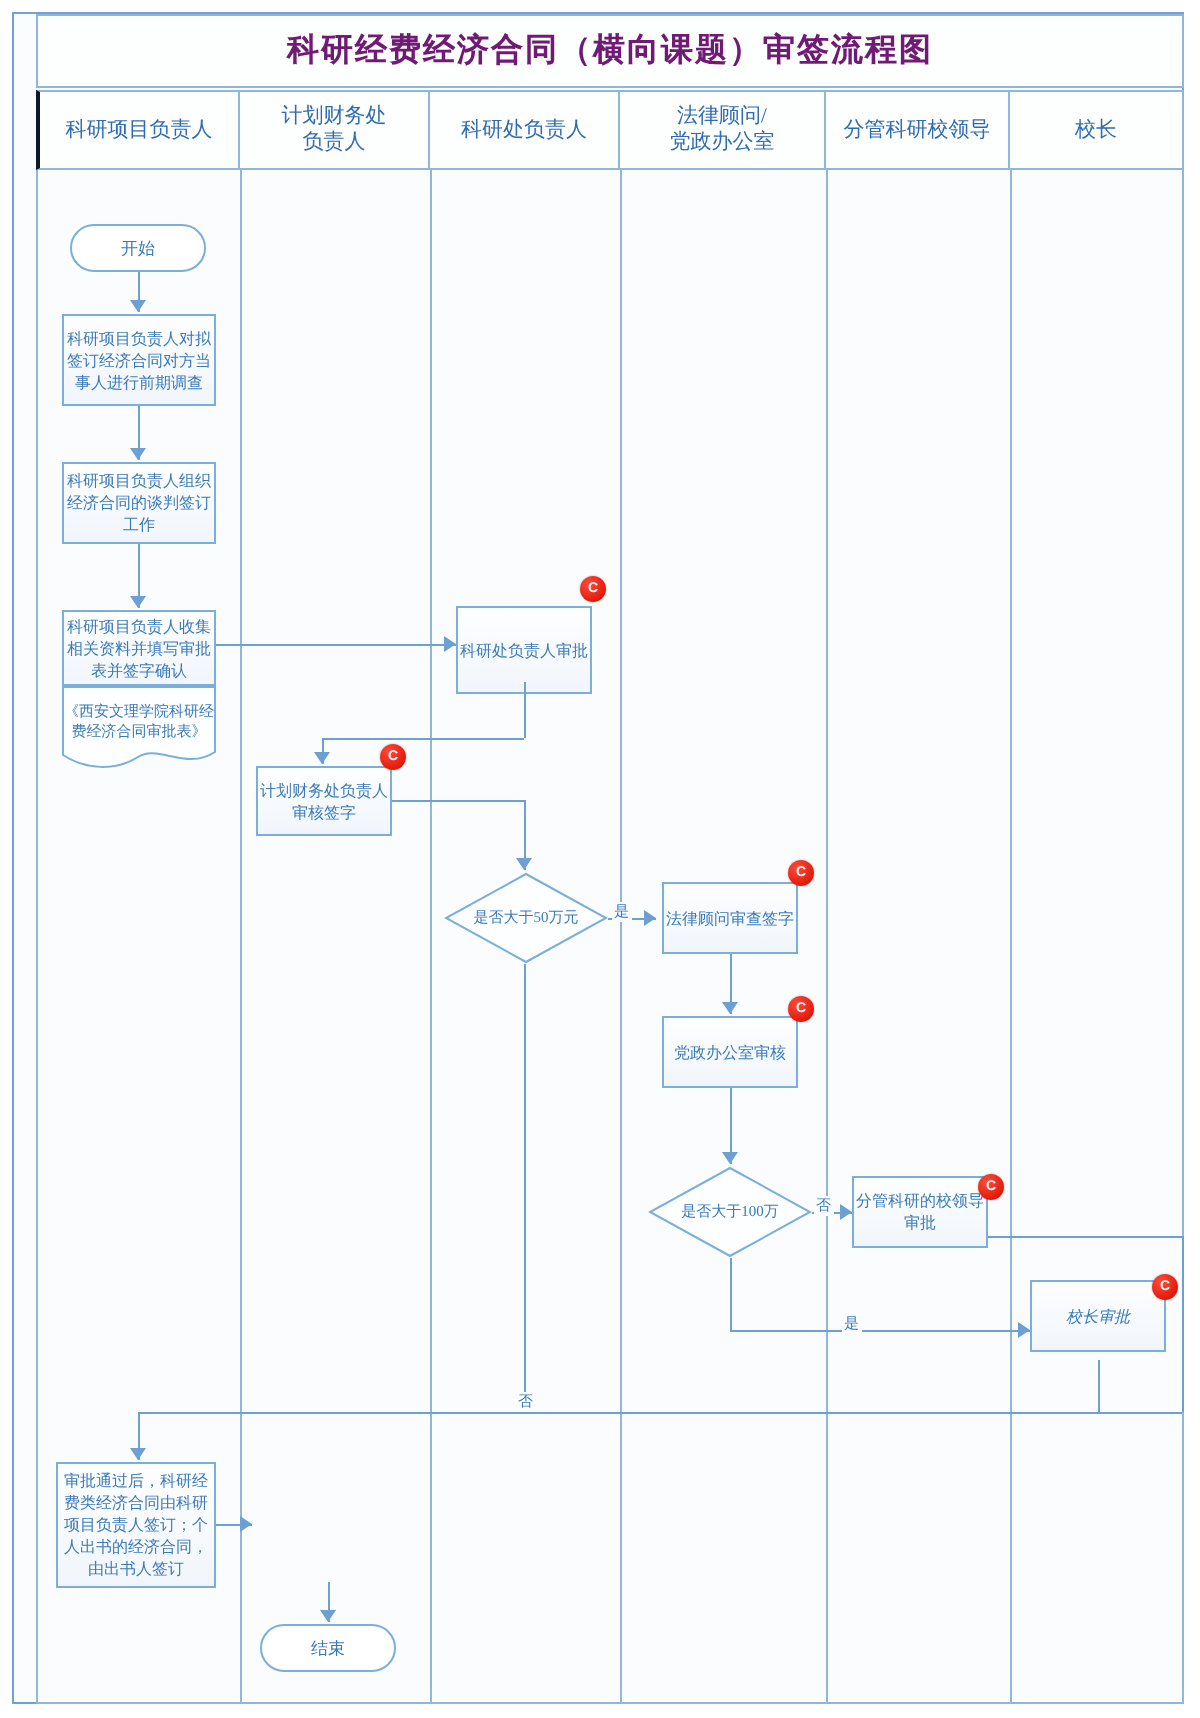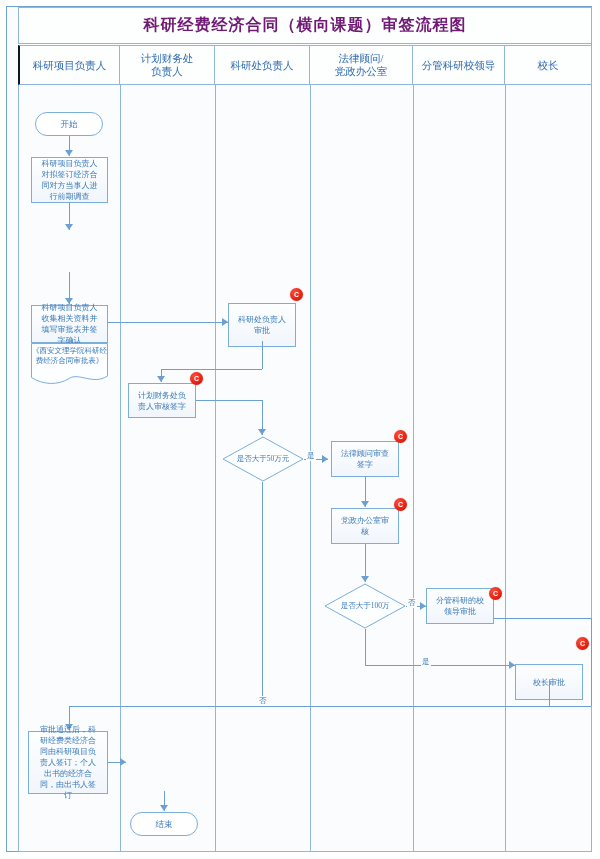--- a/index.html
+++ b/index.html
@@ -74,40 +74,40 @@
   .node{
     position:absolute;
     box-sizing:border-box;
     border:1px solid #7aaedb;
     background:linear-gradient(180deg,#fdfeff 0%,#f1f6fc 100%);
     color:#3a7ab8;
     display:flex;align-items:center;justify-content:center;
     text-align:center;
     font-size:8px;
     line-height:11px;
-    padding:2px 8px;
+    padding:2px 0;
     font-family:"Liberation Serif","DejaVu Serif",serif;
   }
   .node.terminator{
     border-radius:999px;
     background:#ffffff;
     font-size:8.5px;
   }
   .node.proc{ }
 
   
   .doc{
     position:absolute;
     box-sizing:border-box;
   }
   .doc .doc-svg{position:absolute;left:0;top:0;}
   .doc .doc-label{
     position:absolute;left:0;top:0;width:100%;height:100%;
     display:flex;align-items:flex-start;justify-content:center;
-    padding-top:3px;
+    padding-top:8px;
     box-sizing:border-box;
     color:#3a7ab8;font-size:7.5px;line-height:10px;text-align:center;
     font-family:"Liberation Serif","DejaVu Serif",serif;
   }
 
   
   .dec{
     position:absolute;
     box-sizing:border-box;
   }
@@ -196,20 +196,23 @@
 
   <div class="ln lnv" style="left:69px;top:136px;height:20px;"></div>
   <div class="arw down" style="left:65px;top:150px;"></div>
 
   <div class="node proc" style="left:31px;top:157px;width:77px;height:46px;">
     <span>科研项目负责人对拟签订经济合同对方当事人进行前期调查</span>
   </div>
   <div class="ln lnv" style="left:69px;top:203px;height:27px;"></div>
   <div class="arw down" style="left:65px;top:224px;"></div>
 
+  <div class="node proc" style="left:31px;top:231px;width:77px;height:41px;">
+    <span>科研项目负责人组织经济合同的谈判签订工作</span>
+  </div>
   <div class="ln lnv" style="left:69px;top:272px;height:32px;"></div>
   <div class="arw down" style="left:65px;top:298px;"></div>
 
   <div class="node proc" style="left:31px;top:305px;width:77px;height:38px;">
     <span>科研项目负责人收集相关资料并填写审批表并签字确认</span>
   </div>
 
   <div class="doc" style="left:31px;top:343px;width:77px;height:42px;">
     <svg class="doc-svg" width="77" height="42" viewBox="0 0 77 42">
       <path d="M0.5,0.5 L76.5,0.5 L76.5,33 C62,42.5 48,29 38,35.5 C27,42.5 12,42 0.5,34.5 Z" fill="#fdfeff" stroke="#7aaedb" stroke-width="1"></path>
@@ -302,21 +305,21 @@
   <div class="node proc" style="left:426px;top:588px;width:68px;height:36px;">
     <span>分管科研的校领导审批</span>
   </div>
   <div class="cbadge" style="left:489px;top:587px;">
     <span>C</span>
   </div>
 
   <div class="ln lnh" style="left:494px;top:618px;width:97px;"></div>
   <div class="ln lnv" style="left:591px;top:618px;height:88px;"></div>
 
-  <div class="node proc" style="left:515px;top:664px;width:68px;height:36px;">
+  <div class="node proc" style="left:515px;top:640px;width:68px;height:36px;font-style:italic;">
     <span>校长审批</span>
   </div>
   <div class="cbadge" style="left:576px;top:637px;">
     <span>C</span>
   </div>
 
   <div class="ln lnv" style="left:549px;top:680px;height:26px;"></div>
 
   <div class="ln lnh" style="left:69px;top:706px;width:522px;"></div>
   <div class="ln lnv" style="left:69px;top:706px;height:24px;"></div>

